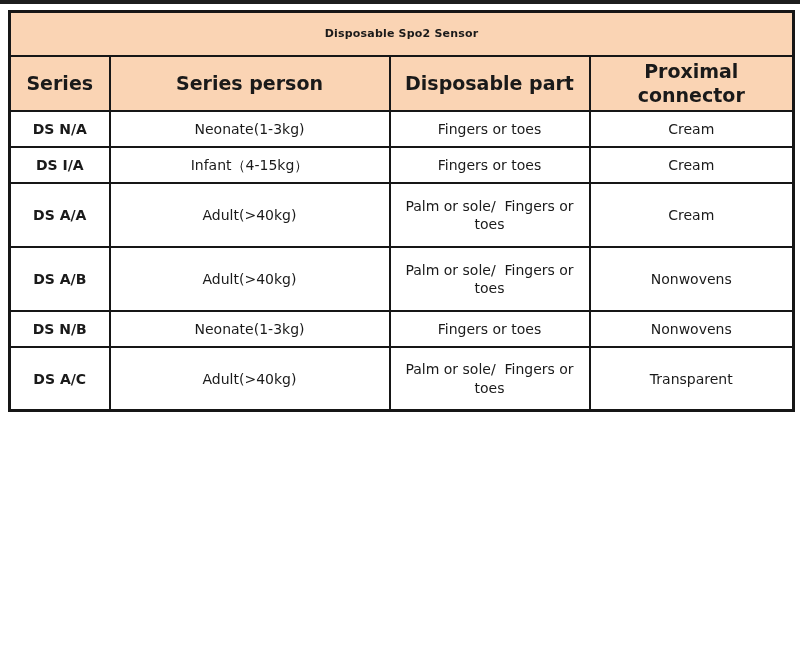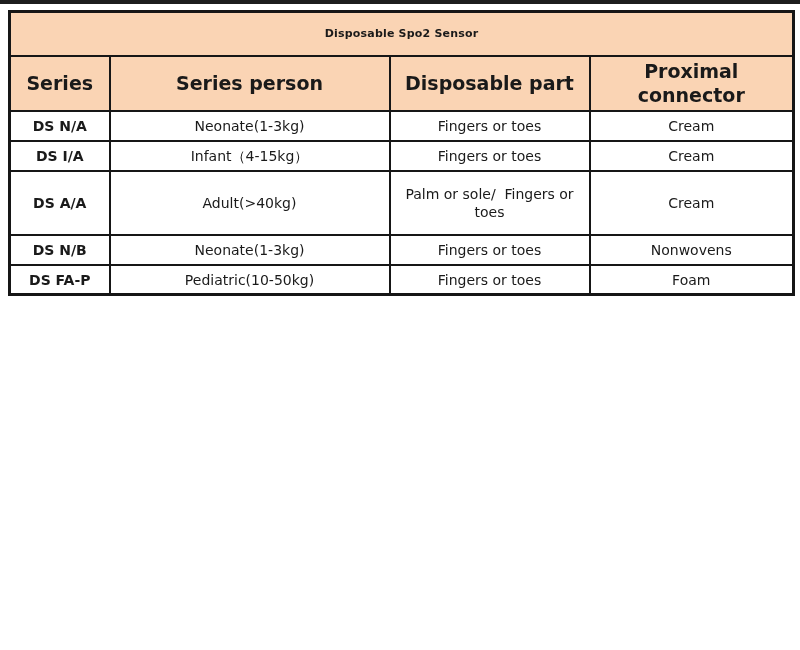--- a/index.html
+++ b/index.html
@@ -48,21 +48,21 @@
     font-size:11px;
     height:44px;
     letter-spacing:.2px;
   }
   .header-row th{
     background:var(--header-bg);
     font-weight:bold;
     font-size:19px;
     height:48px;
   }
-  .data-row{height:30px;}
+  .data-row{height:36px;}
   .data-row.tall{height:64px;}
   .series-cell{
     font-weight:bold;
     font-size:14px;
   }
 </style>
 </head>
 <body>
 
 <div class="top-bar"></div>
@@ -99,33 +99,39 @@
       <td>Cream</td>
     </tr>
 
     <tr class="data-row tall">
       <td class="series-cell">DS A/A</td>
       <td>Adult(&gt;40kg)</td>
       <td>Palm or sole/&nbsp;&nbsp;Fingers or toes</td>
       <td>Cream</td>
     </tr>
 
+    <tr class="data-row tall">
+      <td class="series-cell">DS A/B</td>
+      <td>Adult(&gt;40kg)</td>
+      <td>Palm or sole/&nbsp;&nbsp;Fingers or toes</td>
+      <td>Nonwovens</td>
+    </tr>
 
     <tr class="data-row">
       <td class="series-cell">DS N/B</td>
       <td>Neonate(1-3kg)</td>
       <td>Fingers or toes</td>
       <td>Nonwovens</td>
     </tr>
 
 
 
 
+    <tr class="data-row tall">
+      <td class="series-cell">DS A/C</td>
+      <td>Adult(&gt;40kg)</td>
+      <td>Palm or sole/&nbsp;&nbsp;Fingers or toes</td>
+      <td>Transparent</td>
+    </tr>
 
 
-    <tr class="data-row">
-      <td class="series-cell">DS FA-P</td>
-      <td>Pediatric(10-50kg)</td>
-      <td>Fingers or toes</td>
-      <td>Foam</td>
-    </tr>
   </tbody>
 </table>
 
 </body></html>

